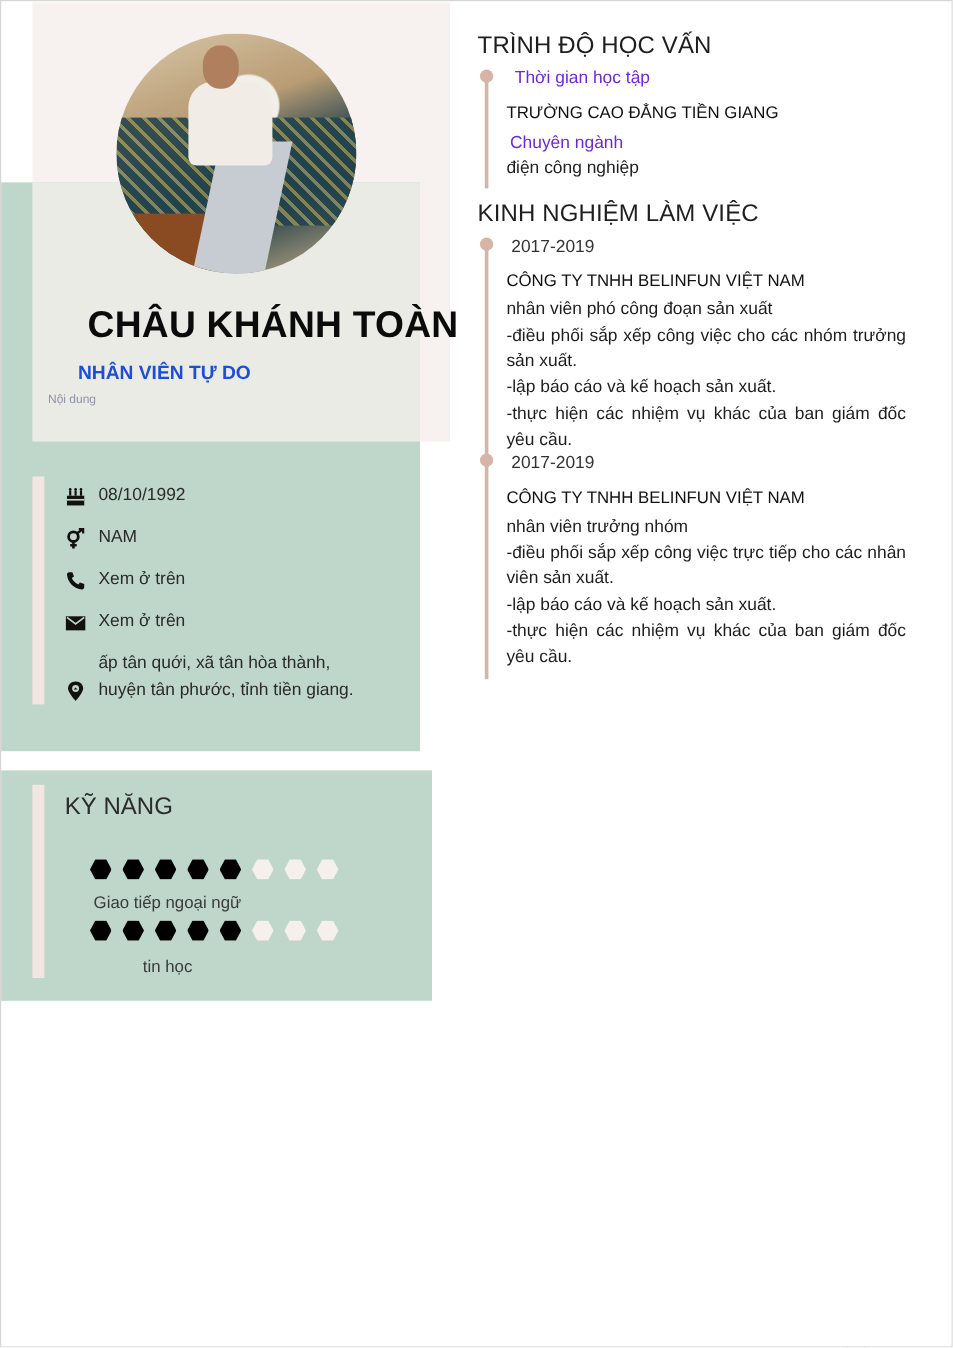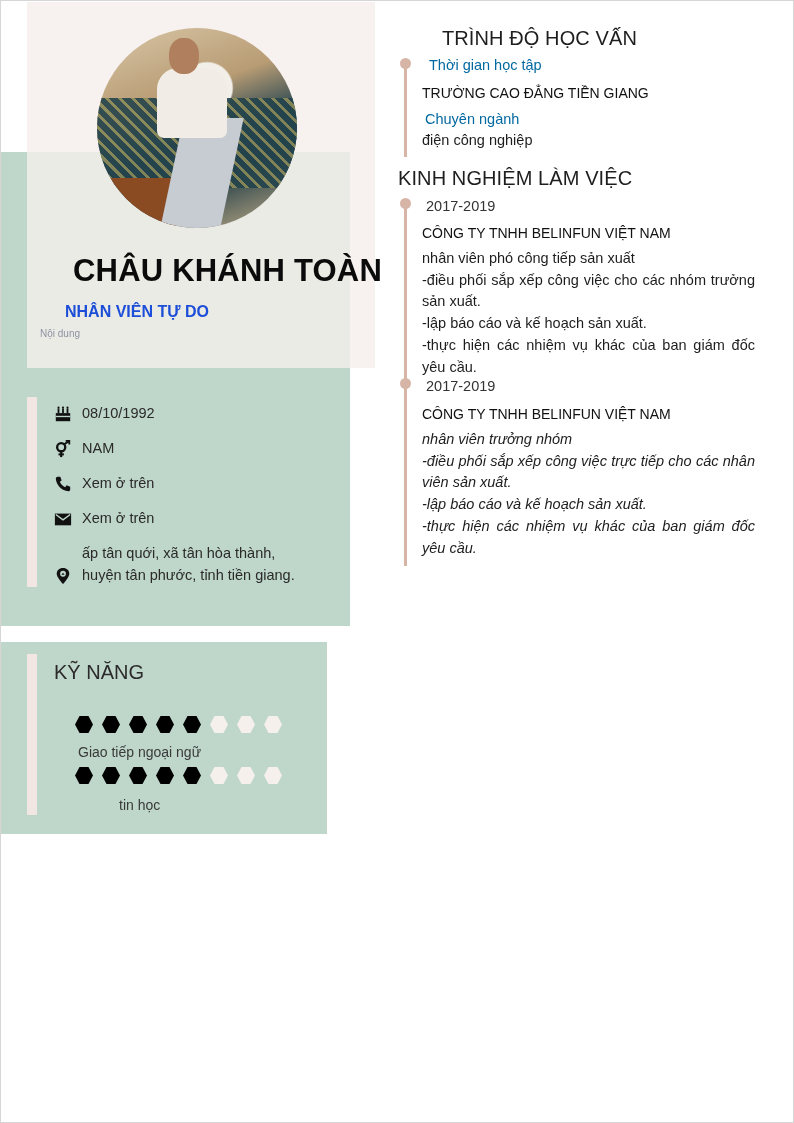--- a/index.html
+++ b/index.html
@@ -26,34 +26,34 @@
   .intro { position: absolute; left: 39px; top: 327px; font-size: 10px; color: #8e93a3; }
 
   
   .contact { position: absolute; left: 26px; top: 396px; width: 300px; height: 190px; border-left: 10px solid #f2e6e2; }
   .c-item { position: absolute; left: 16px; display: flex; align-items: flex-end; }
   .c-icon { width: 20px; height: 20px; display: inline-flex; align-items: center; justify-content: center; margin-right: 9px; }
   .c-icon svg { width: 18px; height: 18px; }
   .c-text { font-size: 14.5px; color: #2a2a2a; line-height: 22px; margin-top: -1px; }
 
   
-  .skills { position: absolute; left: 0; top: 641px; width: 326px; height: 192px; background: #bfd6ca; }
+  .skills { position: absolute; left: 0; top: 641px; width: 359px; height: 192px; background: #bfd6ca; }
   .skills-inner { position: absolute; left: 26px; top: 12px; height: 161px; border-left: 10px solid #f2e6e2; width: 300px; }
   .skills-title { position: absolute; left: 17px; top: 7px; font-size: 20px; color: #2b2b2b; }
   .hexrow { position: absolute; left: 38px; display: flex; gap: 9px; }
   .hex { width: 18px; height: 17px; clip-path: polygon(25% 0, 75% 0, 100% 50%, 75% 100%, 25% 100%, 0 50%); }
   .hex.on { background: #000; }
   .hex.off { background: #f5f0ec; }
   .skill-label { position: absolute; font-size: 14px; color: #3a3a3a; }
 
   
   .sec-title { position: absolute; left: 397px; font-size: 20px; color: #1e1e1e; letter-spacing: 0.1px; }
   .tl-line { position: absolute; left: 403px; width: 3px; background: #d7b5a6; }
   .tl-dot { position: absolute; left: 399px; width: 11px; height: 11px; border-radius: 50%; background: #d7b5a6; }
-  .r-muted { position: absolute; font-size: 14.5px; color: #0369a1; }
+  .r-muted { position: absolute; font-size: 14.5px; color: #6d28d9; }
   .r-org { position: absolute; left: 421px; font-size: 14px; font-weight: normal; color: #111; text-align: right; }
   .r-text { position: absolute; left: 421px; font-size: 14.5px; color: #1d1d1d; }
   .r-date { position: absolute; left: 425px; font-size: 14.5px; color: #333; }
   .desc { position: absolute; left: 421px; width: 333px; font-size: 14.5px; line-height: 21.7px; color: #1d1d1d; text-align: justify; }
   .desc div { white-space: normal; }
 
   .watermark { position: absolute; right: 18px; top: 1104px; font-size: 12px; color: #c4c4c4; margin-top: 16px; }
 </style>
 </head>
 <body>
@@ -159,45 +159,45 @@
         <span class="hex on"></span>
         <span class="hex on"></span>
         <span class="hex off"></span>
         <span class="hex off"></span>
         <span class="hex off"></span>
       </div>
       <div class="skill-label" style="left:82px; top:143px;">tin học</div>
     </div>
   </div>
 
-  <div class="sec-title" style="top:26px;margin-left:44px;">TRÌNH ĐỘ HỌC VẤN</div>
+  <div class="sec-title" style="top:26px;">TRÌNH ĐỘ HỌC VẤN</div>
   <div class="tl-line" style="top:62px; height:94px;"></div>
   <div class="tl-dot" style="top:57px;"></div>
   <div class="r-muted" style="left:428px; top:56px;">Thời gian học tập</div>
   <div class="r-org" style="top:84px;">TRƯỜNG CAO ĐẲNG TIỀN GIANG</div>
   <div class="r-muted" style="left:424px; top:110px;">Chuyên ngành</div>
   <div class="r-text" style="top:131px;">điện công nghiệp</div>
 
   <div class="sec-title" style="top:166px;text-align:center;">KINH NGHIỆM LÀM VIỆC</div>
   <div class="tl-line" style="top:203px; height:362px;"></div>
 
   <div class="tl-dot" style="top:197px;"></div>
   <div class="r-date" style="top:197px;">2017-2019</div>
   <div class="r-org" style="top:224px;">CÔNG TY TNHH  BELINFUN VIỆT NAM</div>
   <div class="desc" style="top:247px;">
-    <div>nhân viên phó công tiếp sản xuất</div>
+    <div>nhân viên phó công đoạn sản xuất</div>
     <div>-điều phối sắp xếp công việc cho các nhóm trưởng sản xuất.</div>
     <div>-lập báo cáo và kế hoạch sản xuất.</div>
     <div>-thực hiện các nhiệm vụ khác của ban giám đốc yêu cầu.</div>
   </div>
 
   <div class="tl-dot" style="top:377px;"></div>
   <div class="r-date" style="top:377px;">2017-2019</div>
   <div class="r-org" style="top:405px;">CÔNG TY TNHH  BELINFUN VIỆT NAM</div>
-  <div class="desc" style="top:428px;font-style:italic;">
+  <div class="desc" style="top:428px;">
     <div>nhân viên trưởng nhóm</div>
     <div>-điều phối sắp xếp công việc trực tiếp cho các nhân viên sản xuất.</div>
     <div>-lập báo cáo và kế hoạch sản xuất.</div>
     <div>-thực hiện các nhiệm vụ khác của ban giám đốc yêu cầu.</div>
   </div>
 
   <div class="watermark">vieclam123.vn</div>
 </div>
 
 </body></html>

